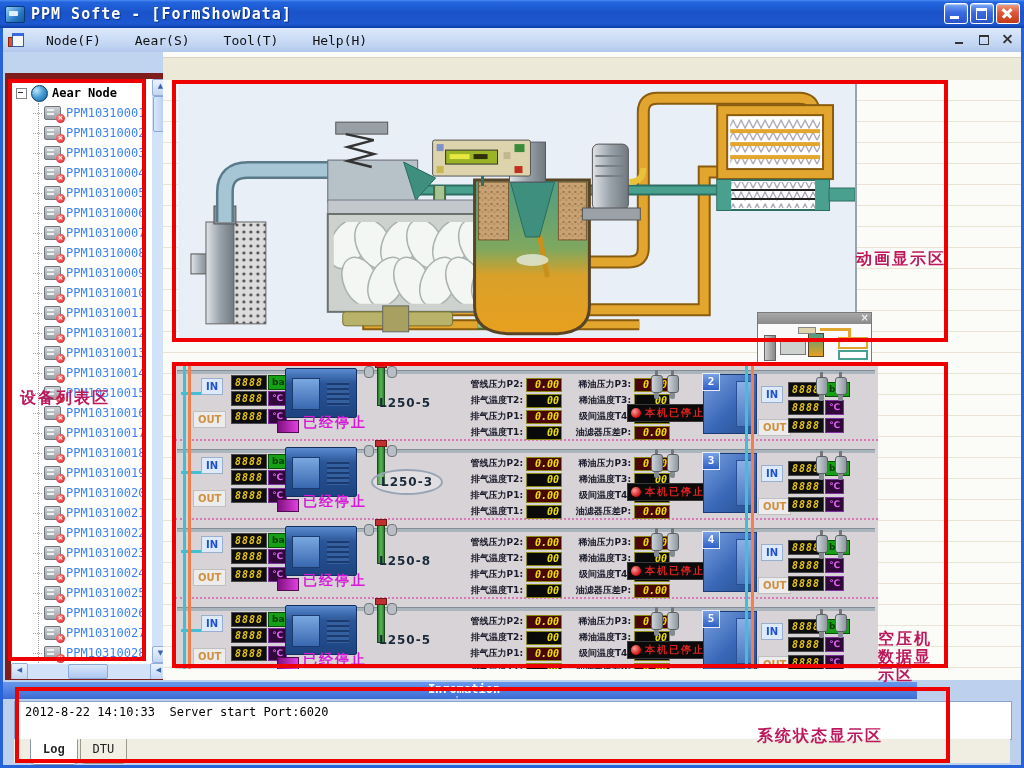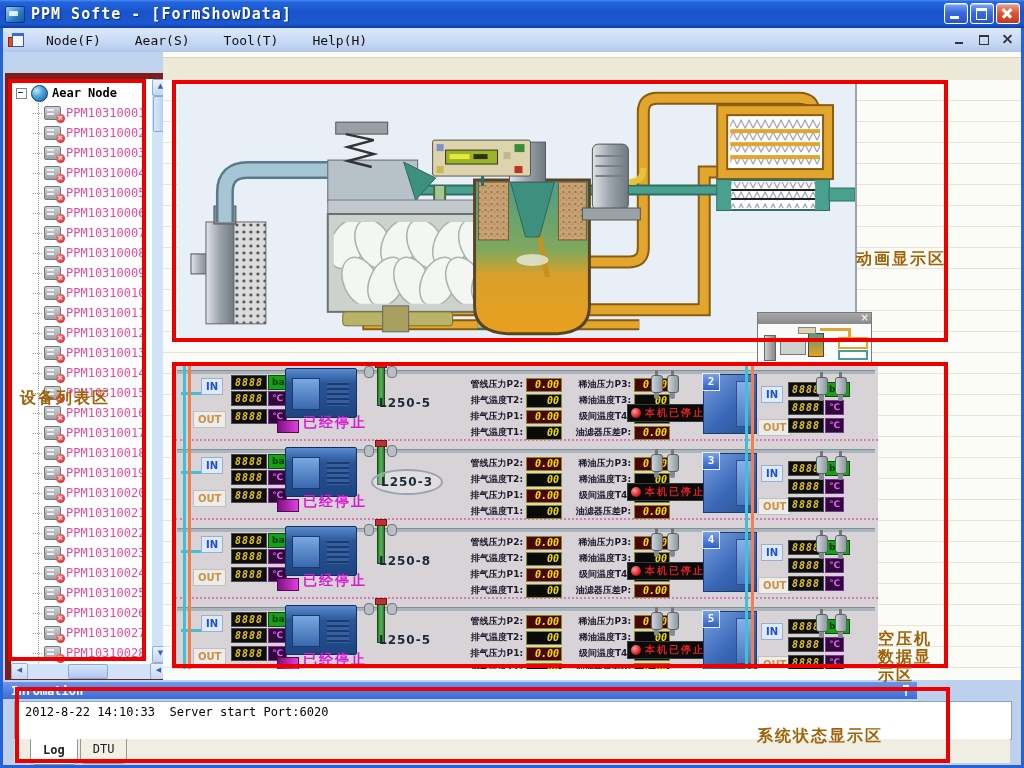--- a/index.html
+++ b/index.html
@@ -49,21 +49,21 @@
     background:radial-gradient(circle at 30% 30%,#bfe8f8,#49a0d8 45%,#1a5a9a);border:1px solid #0a3a66;}
   .rlabel{font:bold 12px "DejaVu Sans Mono",monospace;color:#000;}
   .vconn{position:absolute;left:27px;top:24px;height:562px;border-left:1px dotted #9a9a9a;}
   .titem{position:relative;height:20px;margin-left:22px;display:flex;align-items:center;cursor:default;}
   .conn{width:9px;border-top:1px dotted #9a9a9a;margin-right:2px;}
   .dicon{width:15px;height:12px;background:linear-gradient(180deg,#cdd1d5,#9aa0a6);border:1px solid #70767c;border-radius:2px;position:relative;margin-right:5px;flex:none;}
   .dicon::before{content:"";position:absolute;left:2px;top:2px;width:7px;height:2px;background:#eef0f2;box-shadow:0 4px 0 #eef0f2;}
   .dicon .badge{position:absolute;right:-5px;bottom:-4px;width:9px;height:9px;border-radius:50%;
     background:radial-gradient(circle at 35% 35%,#ff8a8a,#d01010);color:#fff;font:bold 7px "DejaVu Sans",sans-serif;
     line-height:9px;text-align:center;font-style:normal;}
-  .tlabel{font:12px "DejaVu Sans Mono",monospace;color:#ec4899;white-space:nowrap;}
+  .tlabel{font:12px "DejaVu Sans Mono",monospace;color:#3b82f6;white-space:nowrap;}
   .vsb{position:absolute;right:0;top:0;width:15px;height:584px;background:#d2e2f8;}
   .hsb{position:absolute;left:0;bottom:0;width:156px;height:15px;background:#d2e2f8;display:flex;align-items:center;}
   .sbtn{width:15px;height:15px;background:linear-gradient(180deg,#eaf2fc,#c2d6f2);border:1px solid #93aed8;border-radius:2px;
     color:#3a62b0;font-size:7px;line-height:13px;text-align:center;flex:none;}
   .vsb .sbtn{position:absolute;left:0;}
   .vthumb{position:absolute;left:1px;top:17px;width:13px;height:34px;background:linear-gradient(90deg,#d8e6fa,#aec8f0);border:1px solid #89a8dc;border-radius:2px;}
   .hthumb{width:38px;height:13px;margin-left:40px;background:linear-gradient(180deg,#d8e6fa,#aec8f0);border:1px solid #89a8dc;border-radius:2px;}
   
   .mdi{position:absolute;left:163px;top:52px;width:858px;height:628px;background:#fbfbf7;}
   .beige{position:absolute;left:0;top:5px;width:858px;height:23px;background:#ece9d8;border-top:1px solid #d8d4c0;}
@@ -125,31 +125,31 @@
   .cab .badge{position:absolute;left:-2px;top:-2px;width:16px;height:16px;background:linear-gradient(180deg,#7aa0e8,#3060c8);
     border:1px solid #e8eef8;color:#fff;font:bold 11px "DejaVu Sans Mono",monospace;text-align:center;line-height:16px;}
   .filter{position:absolute;width:12px;height:30px;}
   .filter::before{content:"";position:absolute;left:5px;top:0;width:3px;height:6px;background:#777;}
   .filter::after{content:"";position:absolute;left:1px;top:5px;width:10px;height:16px;border:1px solid #5a6268;border-radius:3px;
     background:linear-gradient(90deg,#cdd4da,#8f979e);}
   .filter i{position:absolute;left:4px;bottom:1px;width:5px;height:6px;background:#848c92;border-radius:0 0 2px 2px;}
   
   .status{position:absolute;left:3px;top:680px;width:1018px;height:85px;background:#bdd1ef;}
   .st-head{position:absolute;left:0;top:2px;width:914px;height:17px;
-    background:linear-gradient(180deg,#6898ec,#3c6cd4);color:#fff;display:flex;align-items:center;}
+    background:linear-gradient(180deg,#6898ec,#3c6cd4);color:#fff;display:flex;align-items:center;flex-direction:column;}
   .st-title{font:bold 12px "DejaVu Sans Mono",monospace;margin-left:8px;flex:1;}
   .logbox{position:absolute;left:11px;top:21px;width:996px;height:37px;background:#fff;border:1px solid #88a4cc;}
   .logtext{font:12px "DejaVu Sans Mono",monospace;color:#000;margin:3px 0 0 10px;white-space:pre;}
   .tabstrip{position:absolute;left:11px;top:59px;width:996px;height:24px;background:#f0ede2;display:flex;}
   .tab{font:12px "DejaVu Sans Mono",monospace;color:#222;padding:3px 12px 0 12px;height:21px;
     border:1px solid #9a9a8a;border-top:none;border-radius:0 0 5px 5px;background:#f2efe4;margin-right:2px;}
-  .tab.active{background:#fff;font-weight:bold;border-color:#8a96ac;margin-left:16px;border-top:1px solid #fff;}
+  .tab.active{background:#fff;font-weight:bold;border-color:#8a96ac;margin-left:16px;border-top:1px solid #fff;font-family:Liberation Mono, monospace;}
   
   .redbox{position:absolute;border:4px solid #ee0000;z-index:40;pointer-events:none;}
-  .redtxt{position:absolute;color:#a16207;font:bold 16px "DejaVu Sans",sans-serif;letter-spacing:2px;z-index:41;}
+  .redtxt{position:absolute;color:#be185d;font:bold 16px "DejaVu Sans",sans-serif;letter-spacing:2px;z-index:41;}
   
   .border{position:absolute;background:#2663d8;z-index:60;}
 </style>
 </head>
 <body>
 
 <div class="titlebar">
   <div class="appicon"></div>
   <span class="title-text">PPM Softe - [FormShowData]</span>
   <div class="winbtns">

